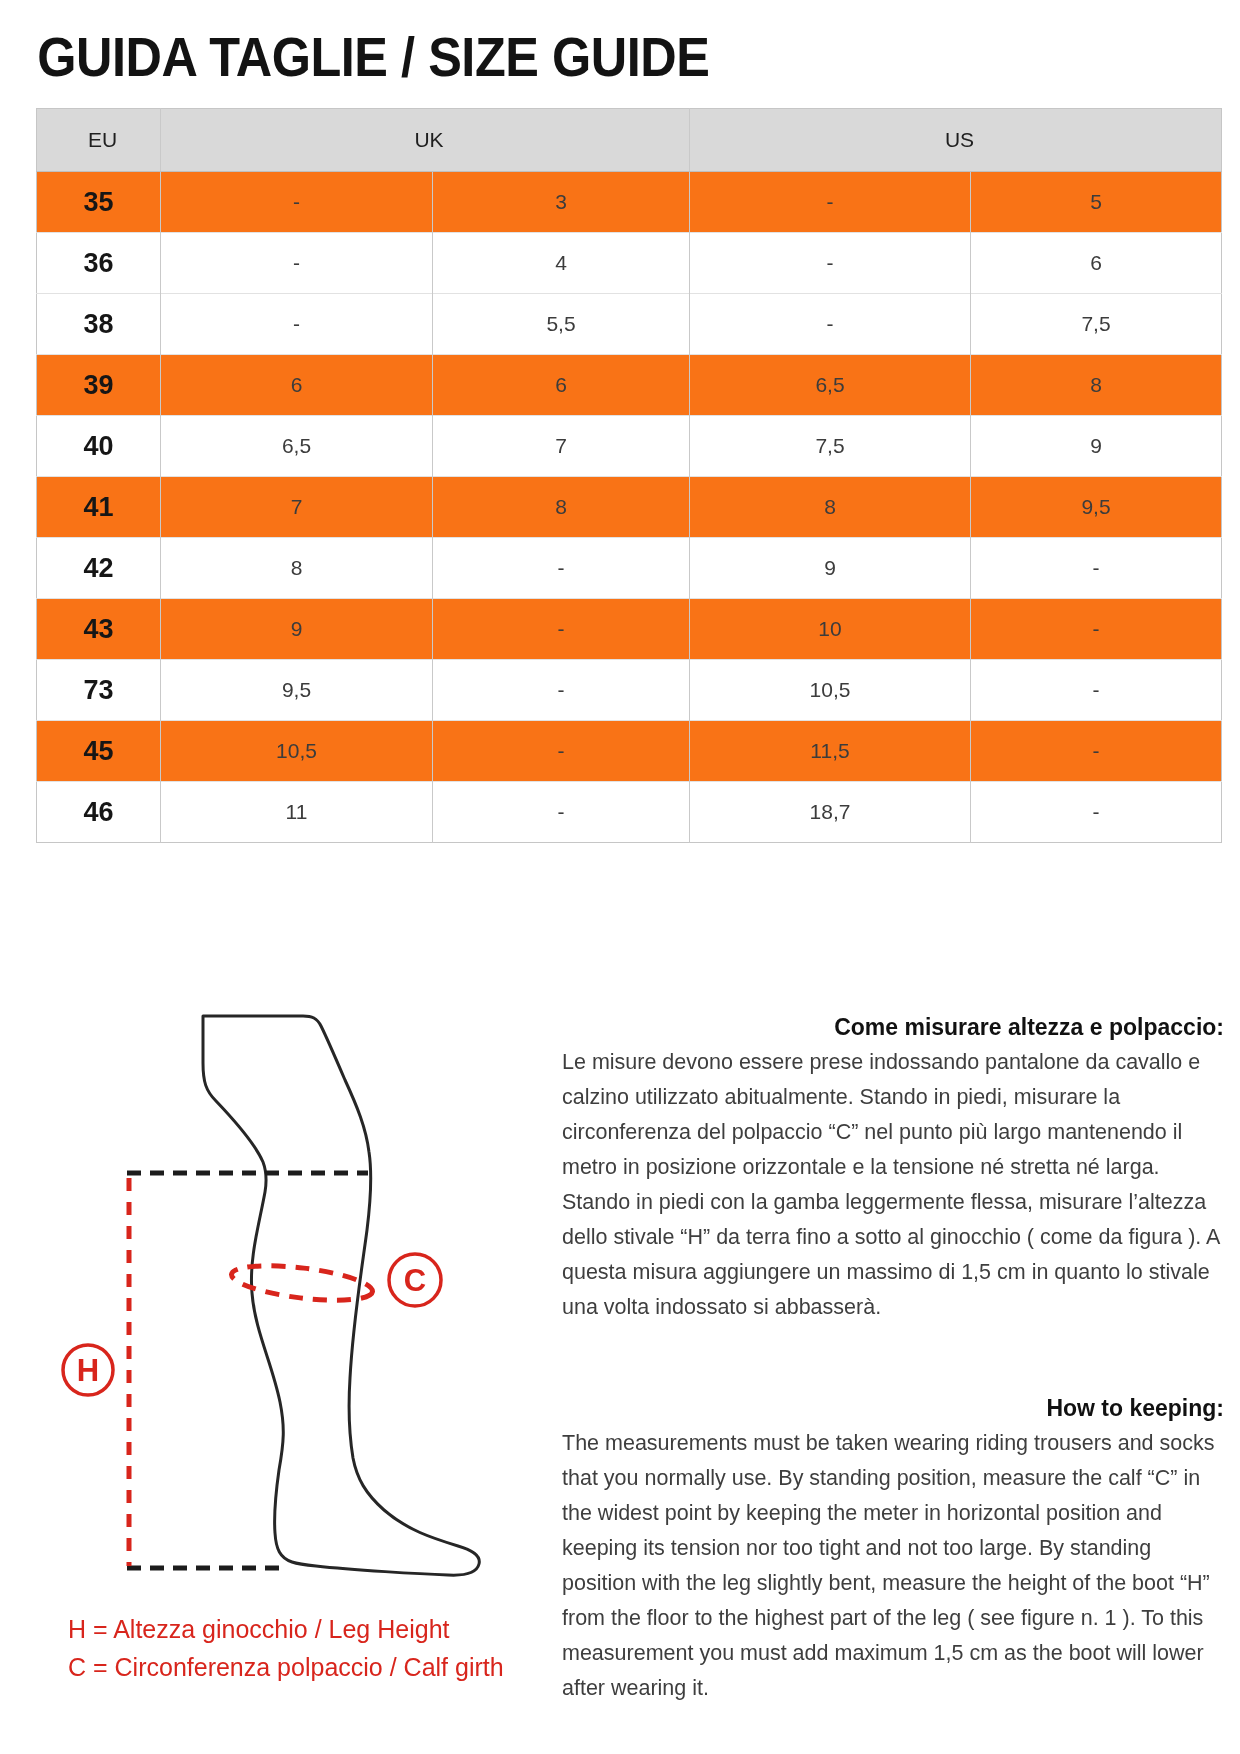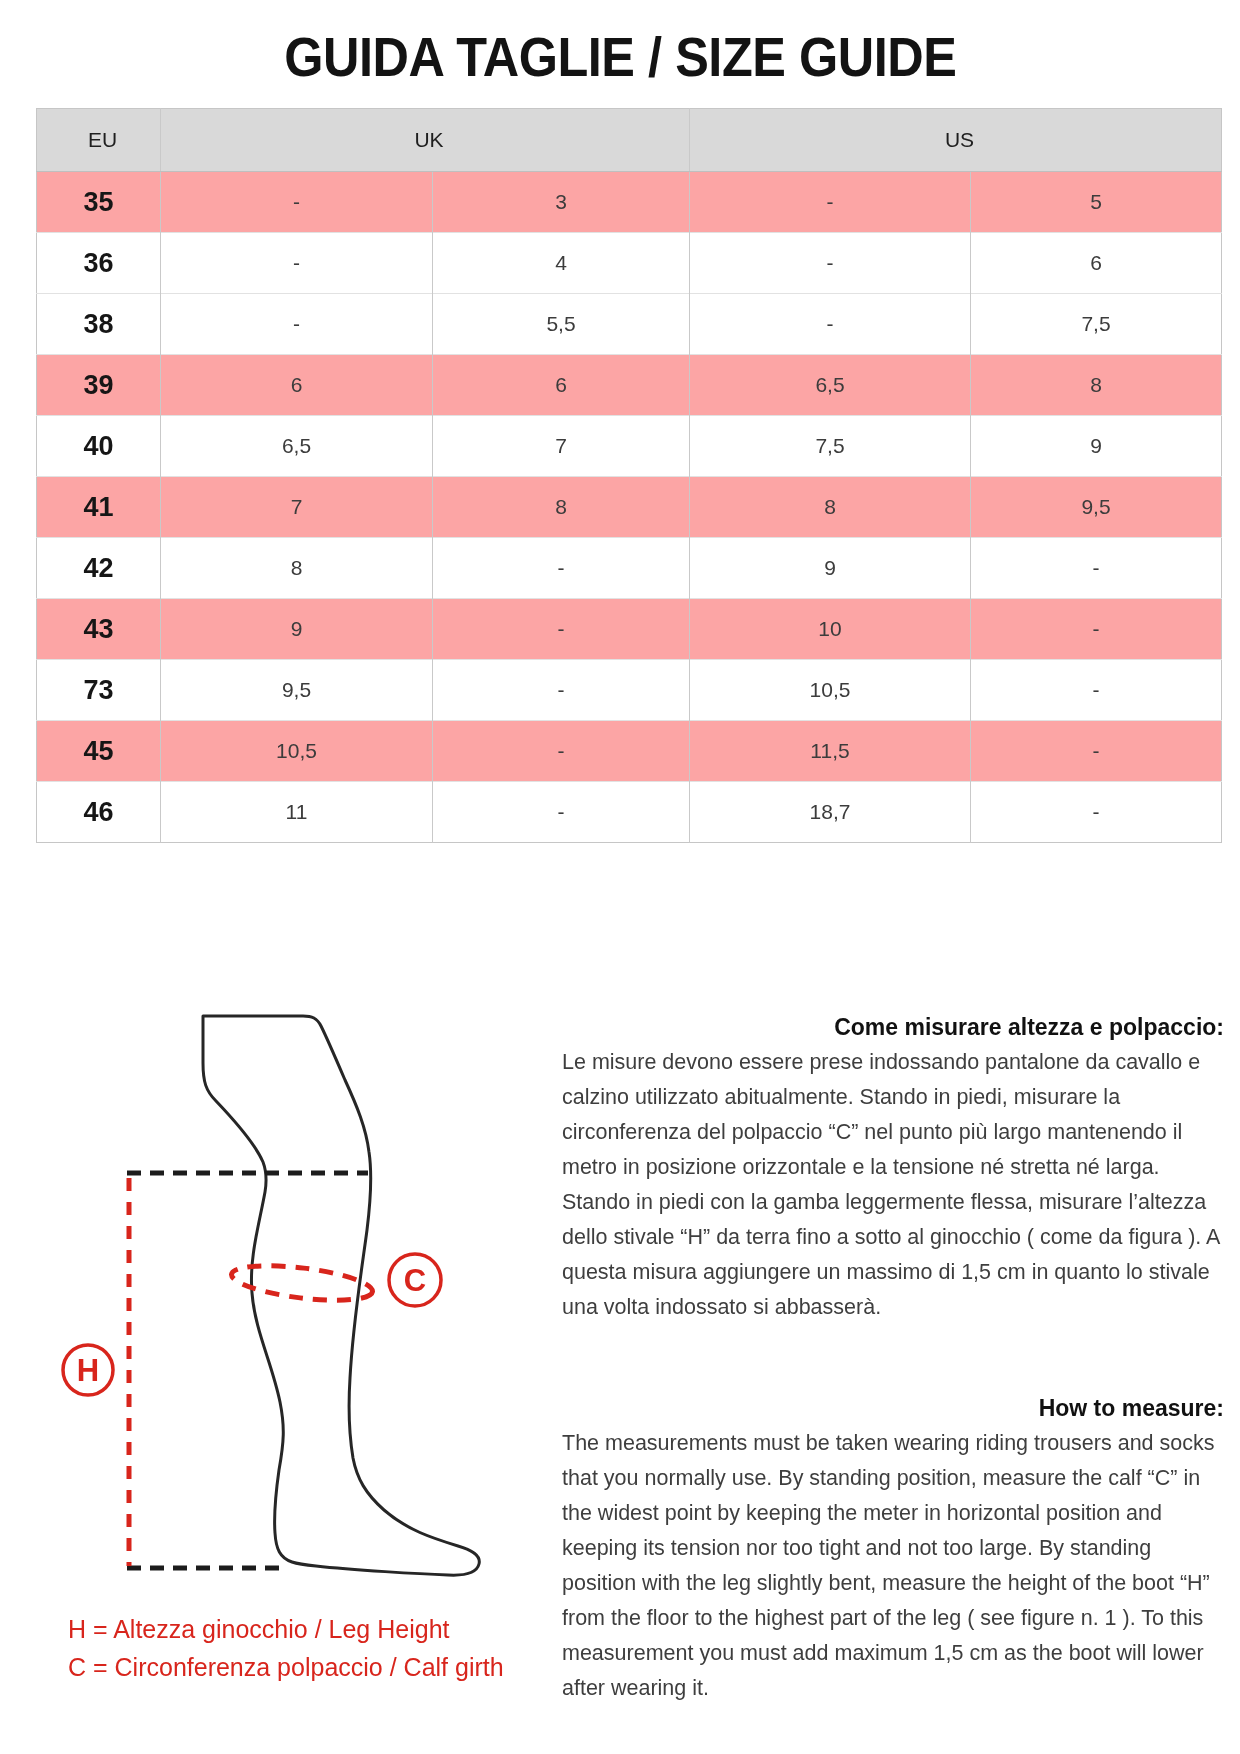--- a/index.html
+++ b/index.html
@@ -3,40 +3,40 @@
 <meta charset="utf-8">
 <style>
   html,body{margin:0;padding:0;background:#ffffff;}
   body{
     width:1240px;height:1754px;position:relative;overflow:hidden;
     font-family:"Liberation Sans", sans-serif;
     -webkit-font-smoothing:antialiased;
   }
   .page-title{
     position:absolute;top:24px;left:0;width:100%;
-    text-align:center;font-size:56px;font-weight:800;color:#131313;
+    text-align:left;font-size:56px;font-weight:800;color:#131313;
     letter-spacing:-.5px;
   }
   .page-title .squeeze{display:inline-block;transform:scaleX(.9);transform-origin:center;white-space:nowrap;}
 
   table.size-table{
     position:absolute;left:36px;top:108px;width:1185px;
     border-collapse:collapse;table-layout:fixed;
     border:1px solid #c6c6c6;
   }
   table.size-table td{
     text-align:center;vertical-align:middle;
     border-left:1px solid #c9c9c9;
     padding:0;
   }
   table.size-table td:first-child{border-left:none;}
   tr.hdr1 td{height:62px;background:#d9d9d9;font-size:21px;color:#1f1f1f;border-bottom:1px solid #bfbfbf;padding-left:8px;}
   tr.hdr2 td{height:57px;background:#d9d9d9;font-size:21px;color:#1f1f1f;}
   tr.data-row td{height:60px;border-top:1px solid #e2e2e2;}
-  tr.data-row.alt td{background:#fca5a5;}
+  tr.data-row.alt td{background:#f97316;}
   td.eu-cell{font-weight:700;font-size:27px;color:#161616;}
   td.val-cell{font-size:21px;color:#3c3c3c;}
 
   .diagram-svg{position:absolute;left:0;top:935px;}
 
   .legend{
     position:absolute;left:68px;top:1610px;
     font-size:25px;line-height:38px;color:#d8251c;
   }
 
@@ -192,15 +192,15 @@
 </svg>
 
 <div class="legend">
   <div>H = Altezza ginocchio / Leg Height</div>
   <div>C = Circonferenza polpaccio / Calf girth</div>
 </div>
 
 <div class="instructions">
   <h3>Come misurare altezza e polpaccio:</h3>
   <p>Le misure devono essere prese indossando pantalone da cavallo e calzino utilizzato abitualmente. Stando in piedi, misurare la circonferenza del polpaccio “C” nel punto più largo mantenendo il metro in posizione orizzontale e la tensione né stretta né larga. Stando in piedi con la gamba leggermente flessa, misurare l’altezza dello stivale “H” da terra fino a sotto al ginocchio ( come da figura ). A questa misura aggiungere un massimo di 1,5 cm in quanto lo stivale una volta indossato si abbasserà.</p>
-  <h3 class="en-heading">How to measure:</h3>
+  <h3 class="en-heading">How to keeping:</h3>
   <p>The measurements must be taken wearing riding trousers and socks that you normally use. By standing position, measure the calf “C” in the widest point by keeping the meter in horizontal position and keeping its tension nor too tight and not too large. By standing position with the leg slightly bent, measure the height of the boot “H” from the floor to the highest part of the leg ( see figure n. 1 ). To this measurement you must add maximum 1,5 cm as the boot will lower after wearing it.</p>
 </div>
 
 </body></html>

